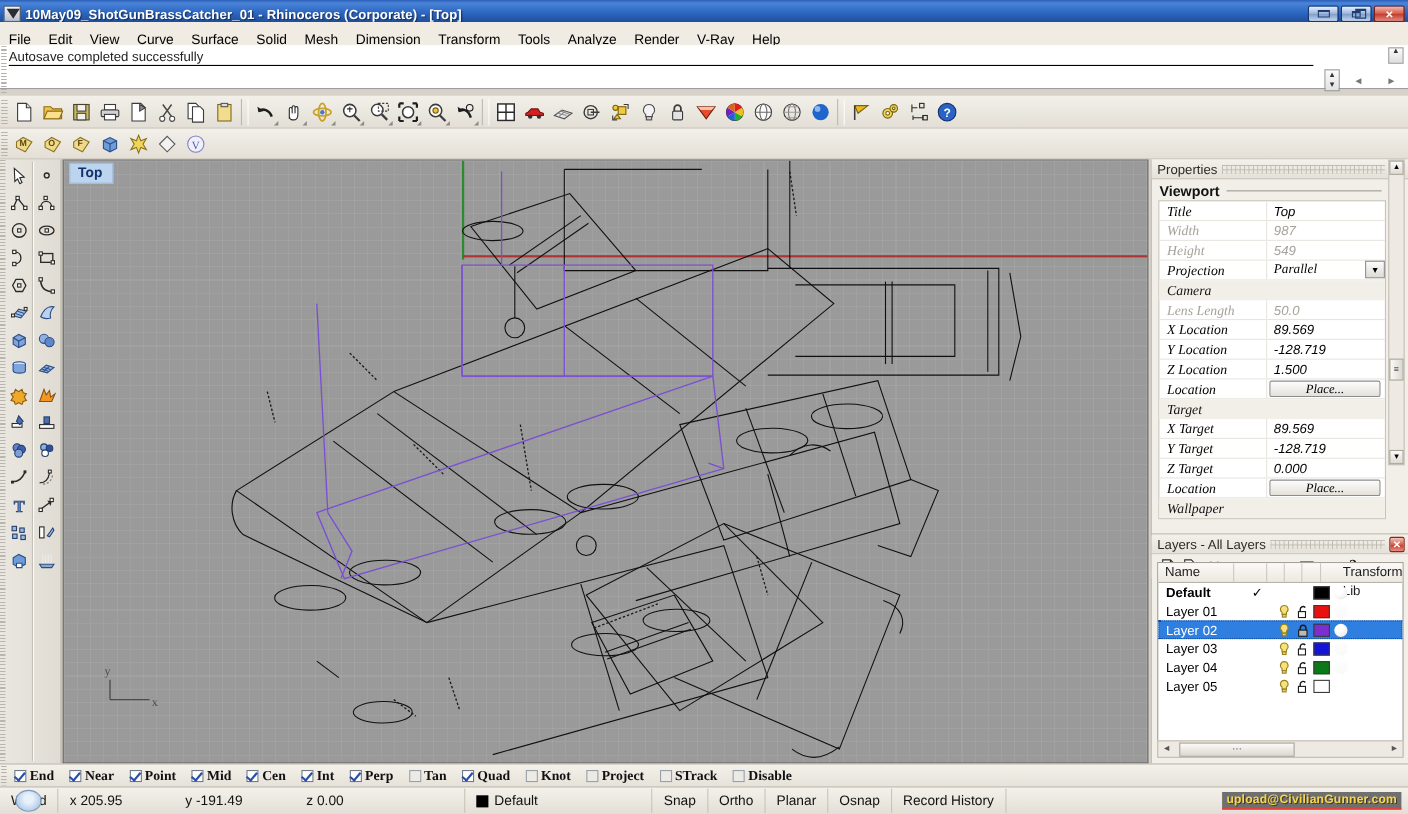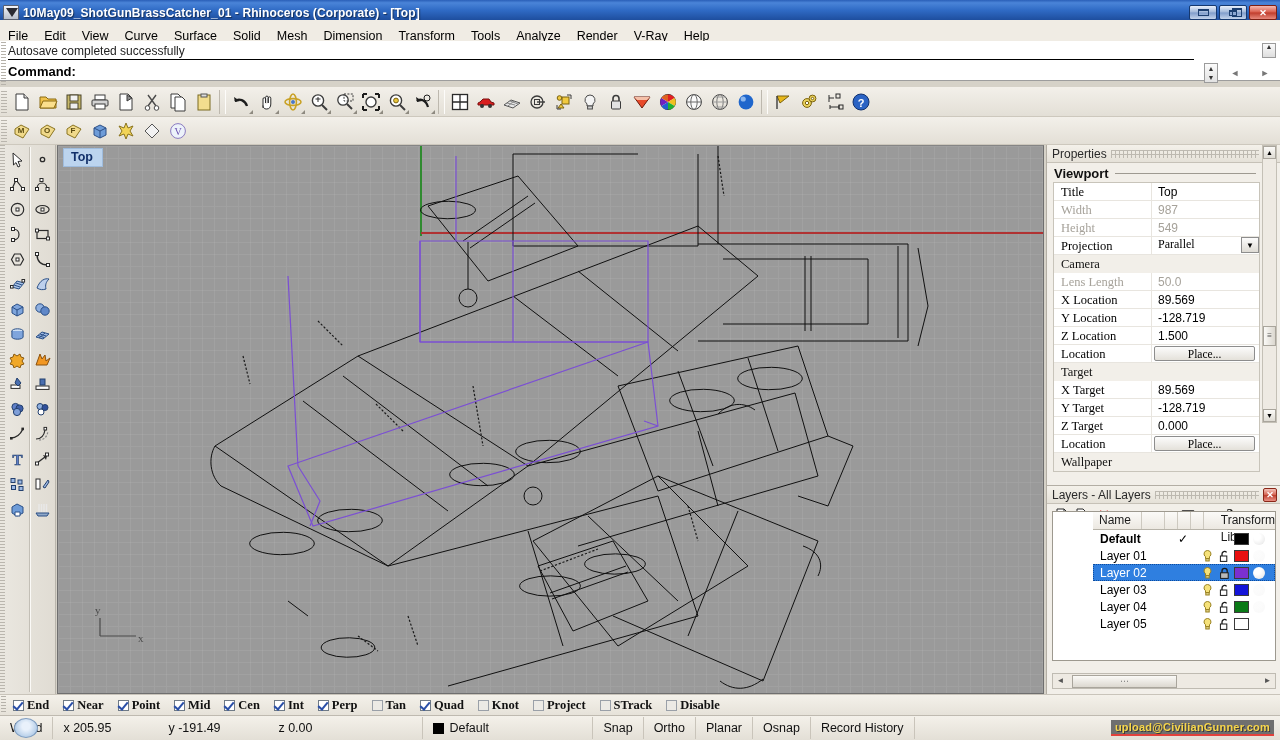--- a/index.html
+++ b/index.html
@@ -184,21 +184,21 @@
 
   .props-panel {
     position: absolute; left: 1046px; top: 145px; width: 234px; height: 340px;
     background: #f2efe9; border-left: 1px solid #b3aea4;
   }
   .props-sec {
     font-size: 13px; font-weight: bold; color: #111; padding: 3px 0 1px 7px;
     display: flex; align-items: center;
   }
   .props-sec .rule { flex: 1; height: 1px; background: #9e9a91; margin-left: 6px; margin-right: 24px; }
-  .props-grid { position: relative; margin: 0 20px 0 6px; background: #fff; border: 1px solid #c8c4ba; }
+  .props-grid { position: relative; margin: 0 20px 0 6px; background: #fff; border: 1px solid #c8c4ba; font-style: italic; }
   .prow { display: flex; height: 18px; border-bottom: 1px solid #e8e5df; font-size: 12px; }
   .prow:last-child { border-bottom: none; }
   .pkey {
     width: 98px; padding-left: 7px; line-height: 18px; color: #000;
     font-family: "Liberation Serif", serif; font-size: 12.5px;
     border-right: 1px solid #e8e5df;
   }
   .pval { flex: 1; padding-left: 6px; line-height: 18px; color: #000; font-size: 12px; }
   .prow.dim .pkey, .prow.dim .pval { color: #a6a29a; }
   .prow.grouprow { background: #f2efe9; border-bottom: none; }
@@ -234,22 +234,22 @@
   .layers-panel {
     position: absolute; left: 1046px; top: 485px; width: 234px; height: 209px;
     background: #f2efe9; border-left: 1px solid #b3aea4; border-top: 1px solid #b3aea4;
   }
   .layers-toolbar {
     height: 22px; display: flex; align-items: center; padding-left: 5px; gap: 1px;
     background: #f2efe9;
   }
   .ltb { width: 20px; height: 19px; display: flex; align-items: center; justify-content: center; }
   .layers-table {
-    position: absolute; left: 5px; top: 25px; width: 224px; height: 150px;
-    background: #fff; border: 1px solid #9d998f; overflow: hidden; padding-left: 40px;
+    position: absolute; left: 5px; top: 25px; width: 224px; height: 176px;
+    background: #fff; border: 1px solid #9d998f; overflow: hidden;
   }
   .lhead {
     height: 18px; display: flex; background: linear-gradient(to bottom,#fbfaf8,#ece8e1);
     border-bottom: 1px solid #b7b3a9; font-size: 12px;
   }
   .lh { border-right: 1px solid #cdc9c0; line-height: 17px; padding-left: 6px; color: #1a1a1a; }
   .lrow { height: 17px; display: flex; align-items: center; font-size: 12px; position: relative; }
   .lrow.sel { background: #2f7fe0; color: #fff; outline: 1px dotted #0d4c9e; outline-offset: -1px; }
   .lname { width: 74px; padding-left: 7px; }
   .lname.bold { font-weight: bold; }
@@ -344,21 +344,20 @@
     <div class="menu-item">Tools</div>
     <div class="menu-item">Analyze</div>
     <div class="menu-item">Render</div>
     <div class="menu-item">V-Ray</div>
     <div class="menu-item">Help</div>
   </div>
 
   <div class="cmdarea">
     <div class="cmd-grip"></div>
     <div class="cmd-hist">Autosave completed successfully</div>
-    <div class="cmd-prompt">Command:</div>
     <div class="cmd-scroll-up">▲</div>
     <div class="cmd-spin">
       <div>▲</div>
       <div>▼</div>
     </div>
     <div class="cmd-arr" style="right:36px">◄</div>
     <div class="cmd-arr" style="right:6px">►</div>
   </div>
 
   <div class="toolbar" id="toolbar1">

